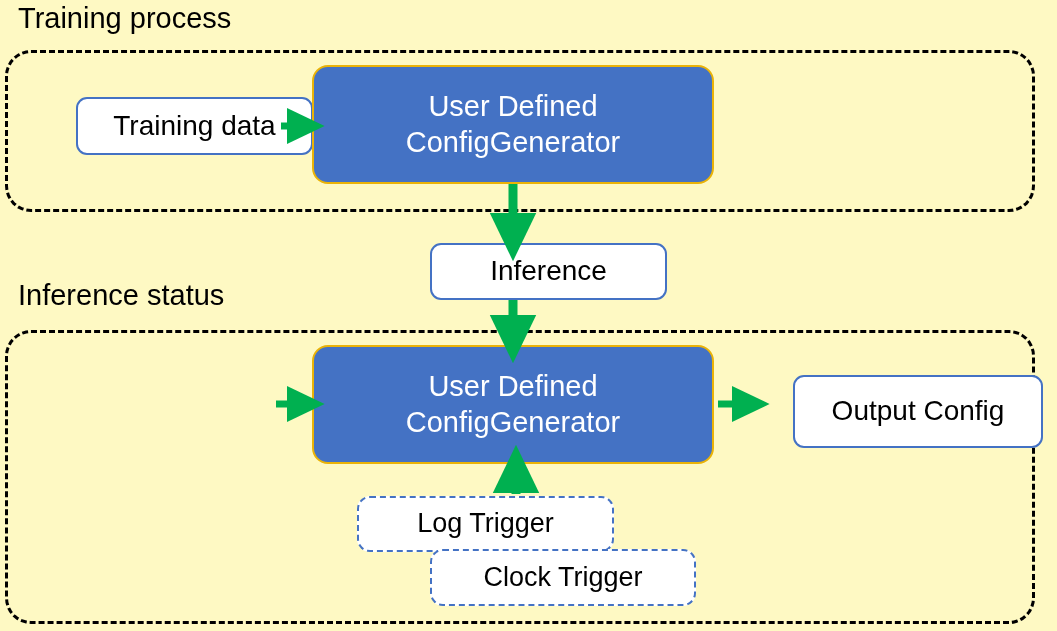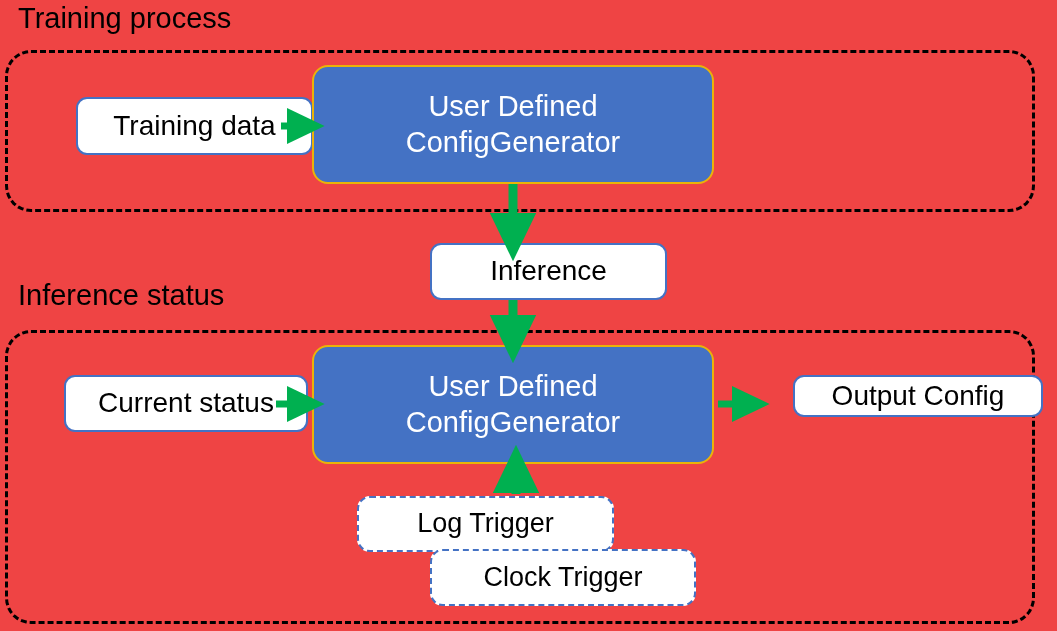--- a/index.html
+++ b/index.html
@@ -7,21 +7,21 @@
     padding: 0;
     background: #ffffff;
   }
   body {
     font-family: "Liberation Sans", sans-serif;
   }
   #canvas {
     position: relative;
     width: 1057px;
     height: 631px;
-    background: #ef4444;
+    background: #fef9c3;
     overflow: hidden;
   }
   .abs { position: absolute; box-sizing: border-box; }
 
   
   .section-title {
     font-size: 29px;
     color: #000000;
     line-height: 1;
     white-space: nowrap;
@@ -101,28 +101,27 @@
     <span>User Defined</span>
     <span>ConfigGenerator</span>
   </div>
 
   <div class="abs io-box" style="left:394px; top:243px; width:237px; height:57px;">Inference</div>
 
   <div class="abs section-title" style="left:18px; top:281px;">Inference status</div>
 
   <div class="abs process-container" style="left:5px; top:330px; width:1030px; height:294px;"></div>
 
-  <div class="abs io-box" style="left:28px; top:375px; width:244px; height:57px;">Current status</div>
 
   <div class="abs proc-box" style="left:312px; top:345px; width:402px; height:119px; flex-direction:column;">
     <span>User Defined</span>
     <span>ConfigGenerator</span>
   </div>
 
-  <div class="abs io-box" style="left:757px; top:375px; width:250px; height:42px;">Output Config</div>
+  <div class="abs io-box" style="left:757px; top:375px; width:250px; height:73px;">Output Config</div>
 
   <div class="abs trigger-box" style="left:357px; top:496px; width:257px; height:56px; z-index:2;">Log Trigger</div>
 
   <div class="abs trigger-box" style="left:430px; top:549px; width:266px; height:57px; z-index:3;">Clock Trigger</div>
 
   <svg id="arrow-layer" viewBox="0 0 1057 631">
     <defs>
       <marker id="gh" markerWidth="6" markerHeight="6" refX="2.6" refY="3" orient="auto" markerUnits="strokeWidth">
         <path d="M0,0.4 L5.4,3 L0,5.6 z" fill="#00B050"></path>
       </marker>

